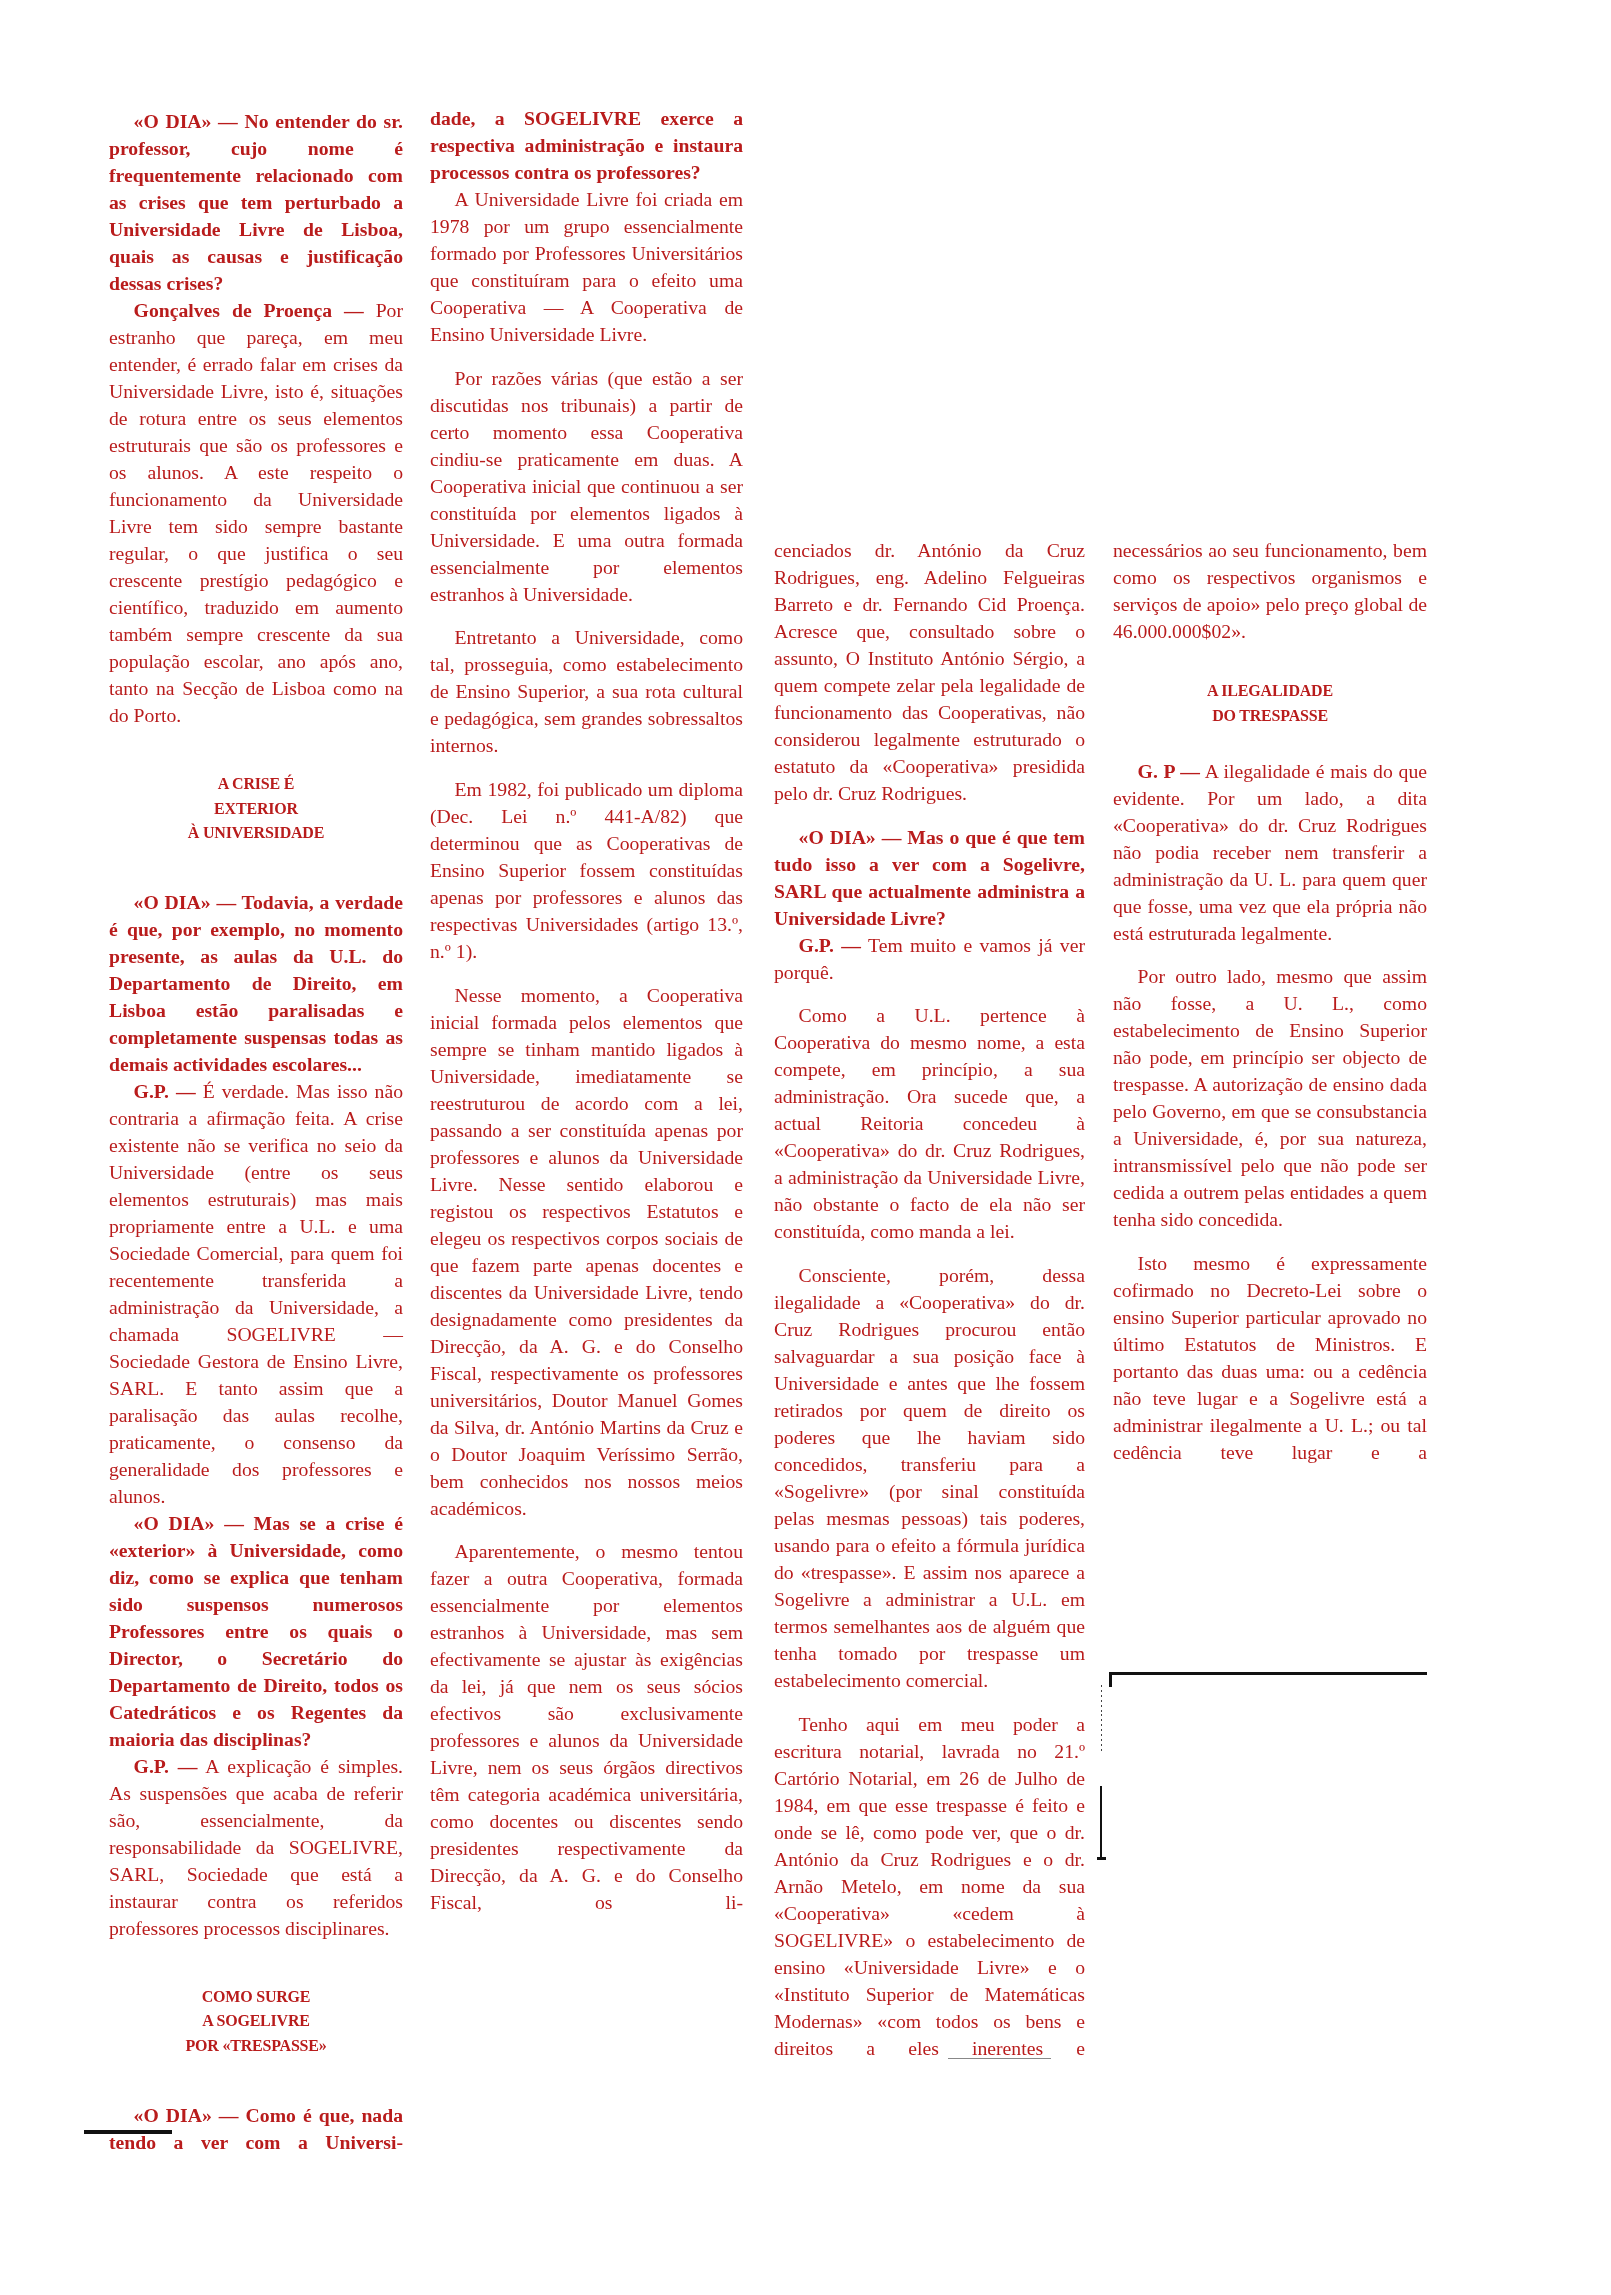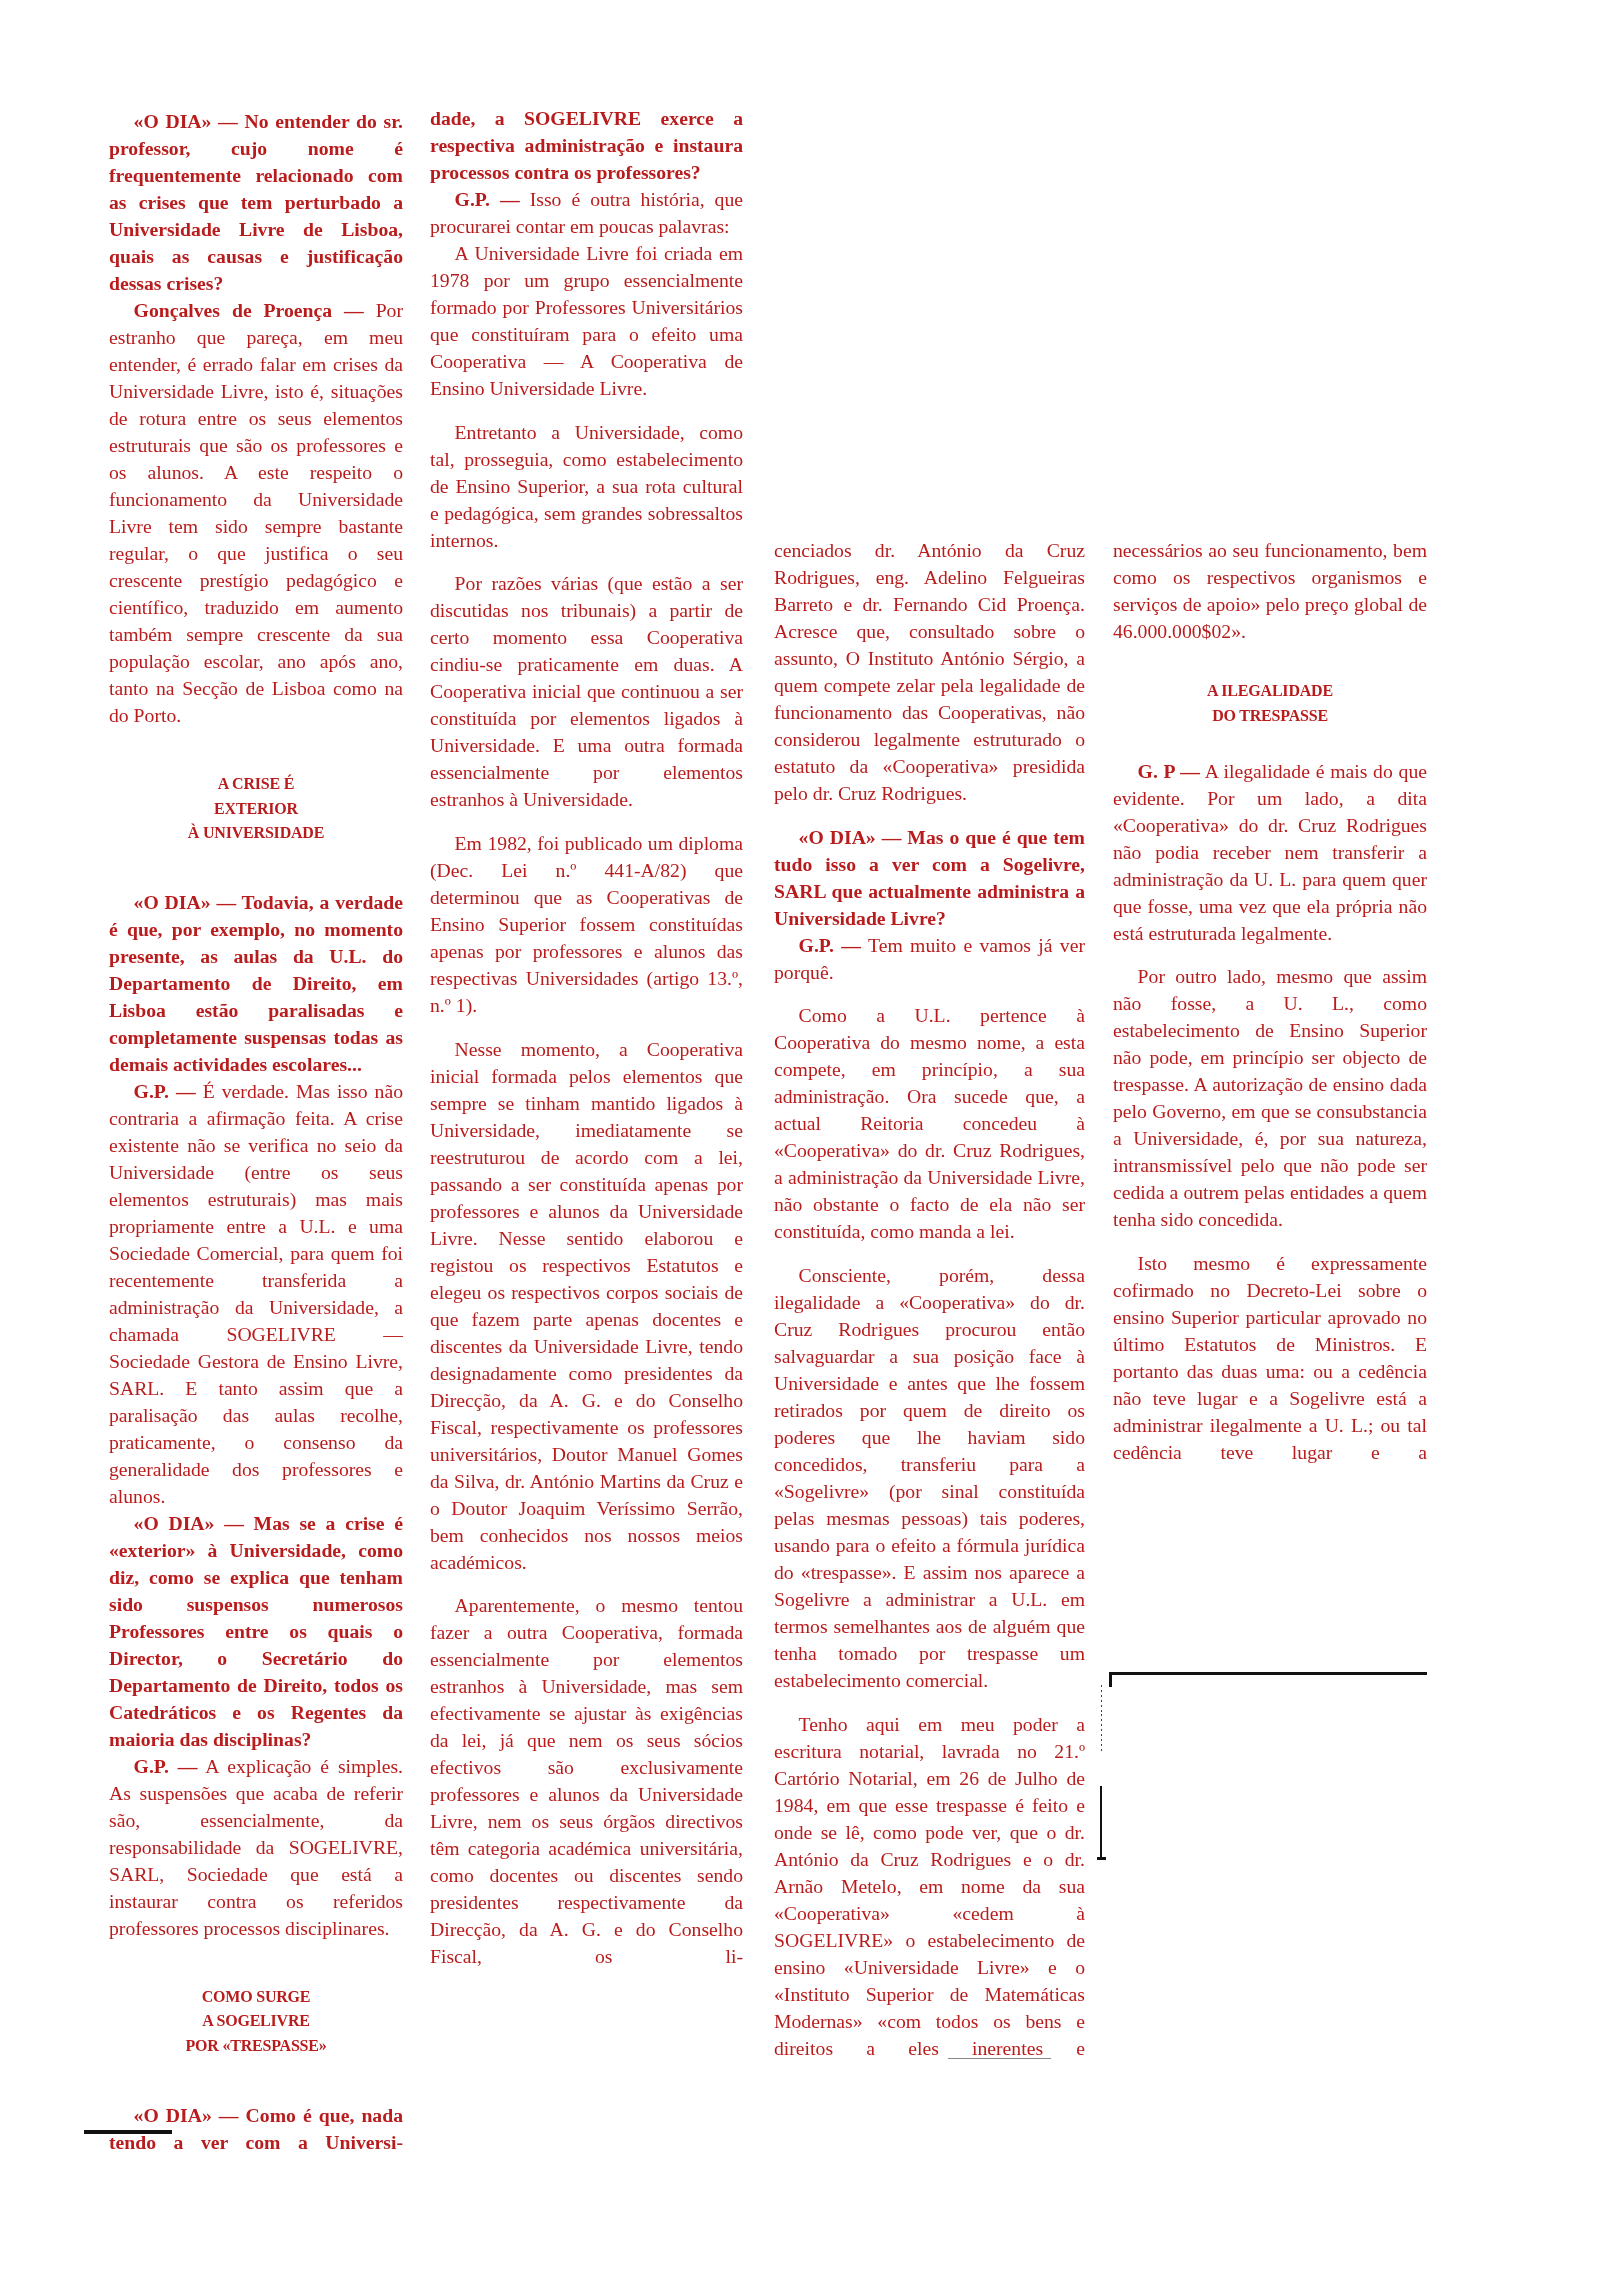--- a/index.html
+++ b/index.html
@@ -59,24 +59,23 @@
     <div>A SOGELIVRE</div>
     <div>POR «TRESPASSE»</div>
   </div>
 
   <p class="q" style="text-align-last: justify;"><span class="speaker">«O DIA» —</span><span> Como é que, nada tendo a ver com a Universi-</span></p>
 </div>
 <div class="rule-h" style="left:84px; top:2130px; width:88px; height:3.9px;"></div>
 
 <div class="col" id="col2">
   <p class="q noindent">dade, a SOGELIVRE exerce a respectiva administração e instaura processos contra os professores?</p>
-  <p><span class="speaker">G.P. —</span><span> Isso é outra história, que procurarei contar em poucas palavras:</span></p>
   <p>A Universidade Livre foi criada em 1978 por um grupo essencialmente formado por Professores Universitários que constituíram para o efeito uma Cooperativa — A Cooperativa de Ensino Universidade Livre.</p>
+  <p class="gap">Por razões várias (que estão a ser discutidas nos tribunais) a partir de certo momento essa Cooperativa cindiu-se praticamente em duas. A Cooperativa inicial que continuou a ser constituída por elementos ligados à Universidade. E uma outra formada essencialmente por elementos estranhos à Universidade.</p>
   <p class="gap">Entretanto a Universidade, como tal, prosseguia, como estabelecimento de Ensino Superior, a sua rota cultural e pedagógica, sem grandes sobressaltos internos.</p>
-  <p class="gap">Por razões várias (que estão a ser discutidas nos tribunais) a partir de certo momento essa Cooperativa cindiu-se praticamente em duas. A Cooperativa inicial que continuou a ser constituída por elementos ligados à Universidade. E uma outra formada essencialmente por elementos estranhos à Universidade.</p>
   <p class="gap">Em 1982, foi publicado um diploma (Dec. Lei n.º 441-A/82) que determinou que as Cooperativas de Ensino Superior fossem constituídas apenas por professores e alunos das respectivas Universidades (artigo 13.º, n.º 1).</p>
   <p class="gap">Nesse momento, a Cooperativa inicial formada pelos elementos que sempre se tinham mantido ligados à Universidade, imediatamente se reestruturou de acordo com a lei, passando a ser constituída apenas por professores e alunos da Universidade Livre. Nesse sentido elaborou e registou os respectivos Estatutos e elegeu os respectivos corpos sociais de que fazem parte apenas docentes e discentes da Universidade Livre, tendo designadamente como presidentes da Direcção, da A. G. e do Conselho Fiscal, respectivamente os professores universitários, Doutor Manuel Gomes da Silva, dr. António Martins da Cruz e o Doutor Joaquim Veríssimo Serrão, bem conhecidos nos nossos meios académicos.</p>
   <p class="gap" style="text-align-last: justify;">Aparentemente, o mesmo tentou fazer a outra Cooperativa, formada essencialmente por elementos estranhos à Universidade, mas sem efectivamente se ajustar às exigências da lei, já que nem os seus sócios efectivos são exclusivamente professores e alunos da Universidade Livre, nem os seus órgãos directivos têm categoria académica universitária, como docentes ou discentes sendo presidentes respectivamente da Direcção, da A. G. e do Conselho Fiscal, os li-</p>
 </div>
 
 <div class="col" id="col3">
   <p class="noindent">cenciados dr. António da Cruz Rodrigues, eng. Adelino Felgueiras Barreto e dr. Fernando Cid Proença. Acresce que, consultado sobre o assunto, O Instituto António Sérgio, a quem compete zelar pela legalidade de funcionamento das Cooperativas, não considerou legalmente estruturado o estatuto da «Cooperativa» presidida pelo dr. Cruz Rodrigues.</p>
   <p class="q gap"><span class="speaker">«O DIA» —</span><span> Mas o que é que tem tudo isso a ver com a Sogelivre, SARL que actualmente administra a Universidade Livre?</span></p>
   <p><span class="speaker">G.P. —</span><span> Tem muito e vamos já ver porquê.</span></p>
   <p class="gap">Como a U.L. pertence à Cooperativa do mesmo nome, a esta compete, em princípio, a sua administração. Ora sucede que, a actual Reitoria concedeu à «Cooperativa» do dr. Cruz Rodrigues, a administração da Universidade Livre, não obstante o facto de ela não ser constituída, como manda a lei.</p>

